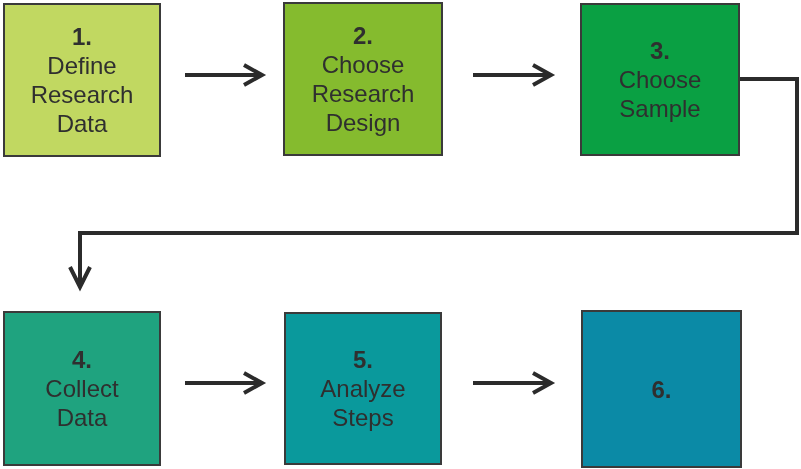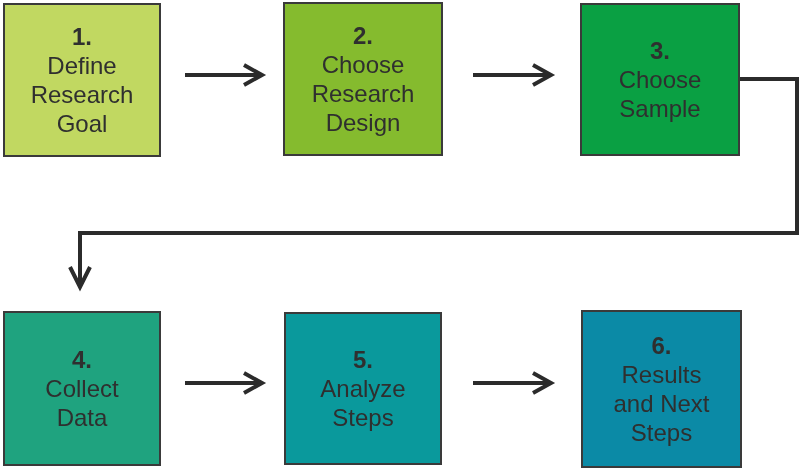--- a/index.html
+++ b/index.html
@@ -82,21 +82,21 @@
     <g>
       <line x1="473" y1="383" x2="548" y2="383"></line>
       <polyline points="533,373 551,383 533,393"></polyline>
     </g>
   </svg>
 
   <div class="box pos1" style="background-color: rgb(193, 216, 97);">
     <div class="num">1.</div>
     <div class="label">Define
 Research
-Goal</div>
+Data</div>
   </div>
 
   <div class="box pos2" style="background-color: rgb(133, 187, 46);">
     <div class="num">2.</div>
     <div class="label">Choose
 Research
 Design</div>
   </div>
 
   <div class="box pos3" style="background-color: rgb(10, 160, 67);">
@@ -112,18 +112,15 @@
   </div>
 
   <div class="box pos5" style="background-color: rgb(10, 153, 156);">
     <div class="num">5.</div>
     <div class="label">Analyze
 Steps</div>
   </div>
 
   <div class="box pos6" style="background-color: rgb(11, 138, 166);">
     <div class="num">6.</div>
-    <div class="label">Results
-and Next
-Steps</div>
   </div>
 
 </div>
 
 </body></html>

